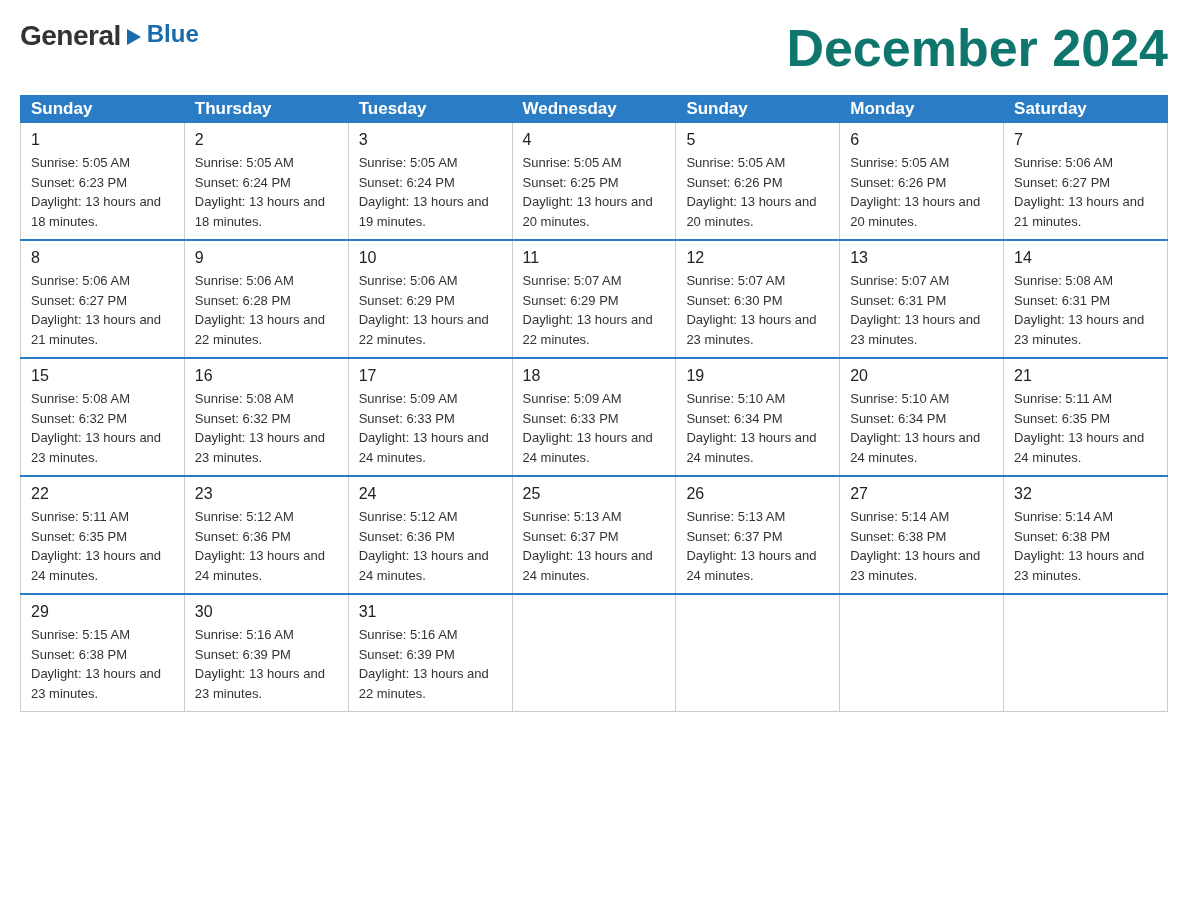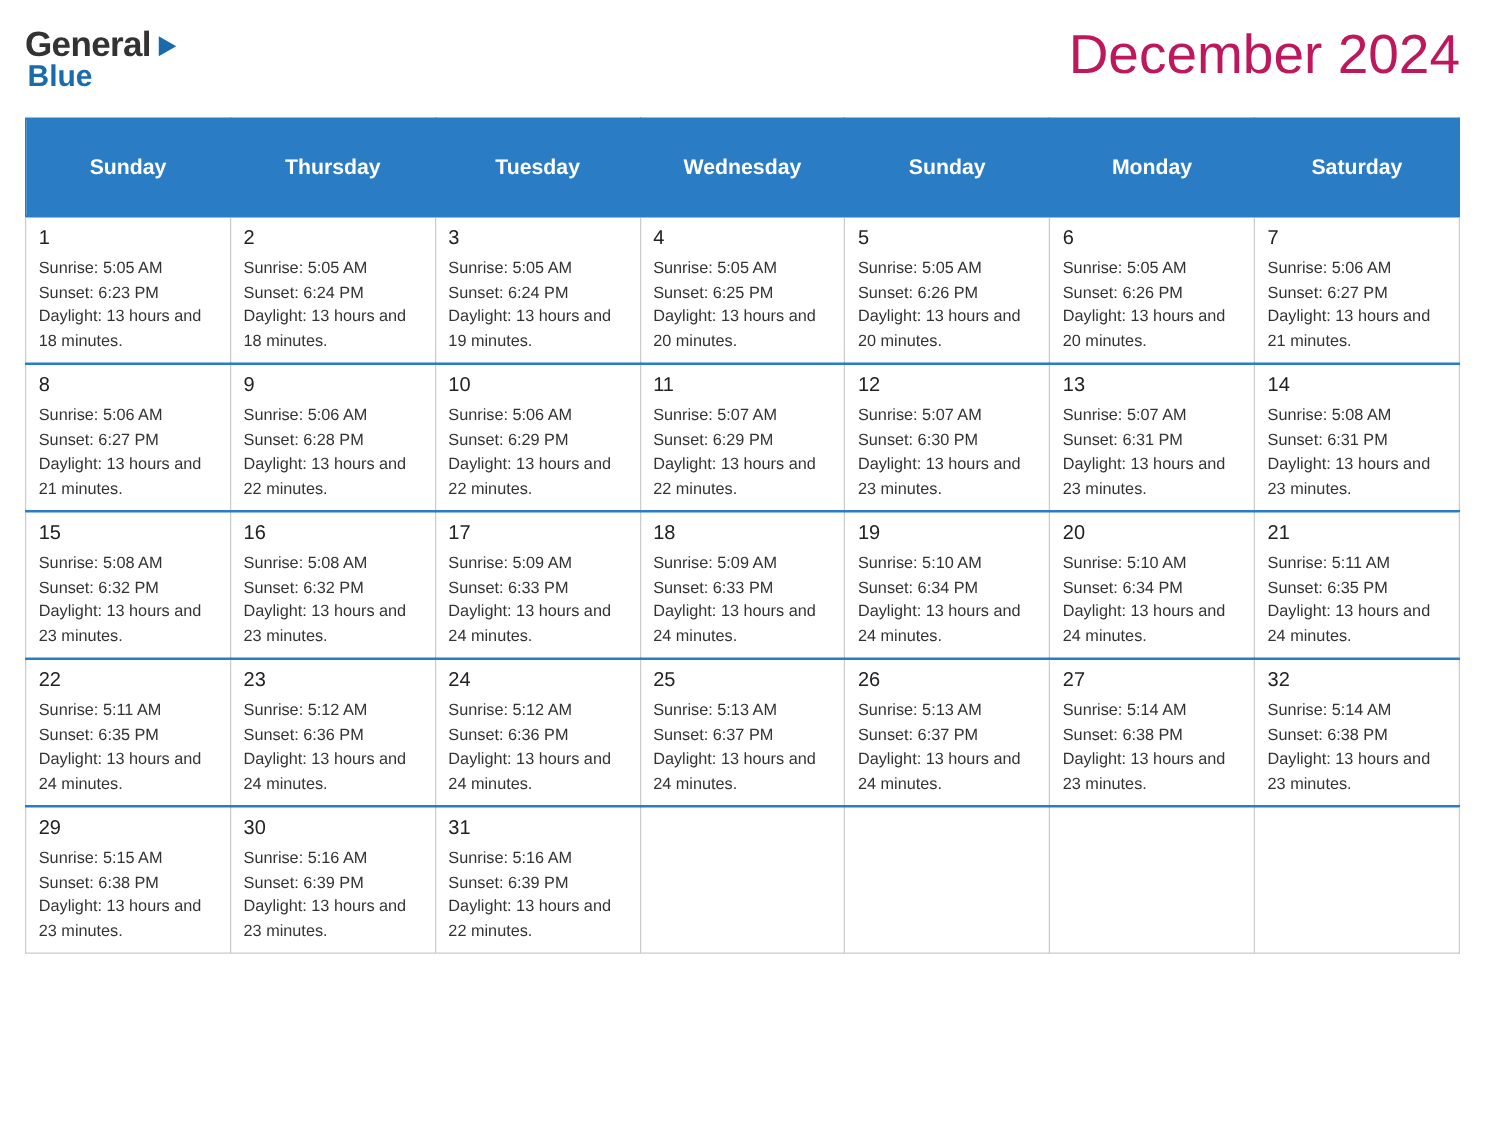--- a/index.html
+++ b/index.html
@@ -13,41 +13,41 @@
     .header {
       display: flex;
       justify-content: space-between;
       align-items: flex-start;
       margin-bottom: 18px;
     }
     .title-block {
       text-align: right;
     }
     .month-title {
-      font-size: 44px;
-      font-weight: normal;
-      color: #be185d;
+      font-size: 52px;
+      font-weight: bold;
+      color: #0f766e;
       line-height: 1.1;
     }
     .location {
       font-size: 22px;
       color: #444;
       margin-top: 4px;
     }
     .calendar {
       width: 100%;
       border-collapse: collapse;
     }
     .calendar th {
       background-color: #2a7dc5;
       color: #fff;
       font-size: 17px;
       font-weight: bold;
-      padding: 28px 10px;
-      text-align: center;
+      padding: 2px 10px;
+      text-align: left;
       border: 1px solid #2a7dc5;
     }
     .calendar td {
       vertical-align: top;
       padding: 8px 10px;
       border: 1px solid #ccc;
       width: 14.28%;
       font-size: 13px;
       color: #333;
       background: #fff;
@@ -66,21 +66,21 @@
       font-size: 13px;
       line-height: 1.5;
       color: #333;
     }
     .empty-cell {
       background: #fff;
     }
     
     .logo-wrapper {
       display: flex;
-      flex-direction: column;
+      flex-direction: row;
     }
     .logo-row1 {
       display: flex;
       align-items: center;
     }
     .general-text {
       font-size: 28px;
       font-weight: bold;
       color: #333;
       letter-spacing: -0.5px;

